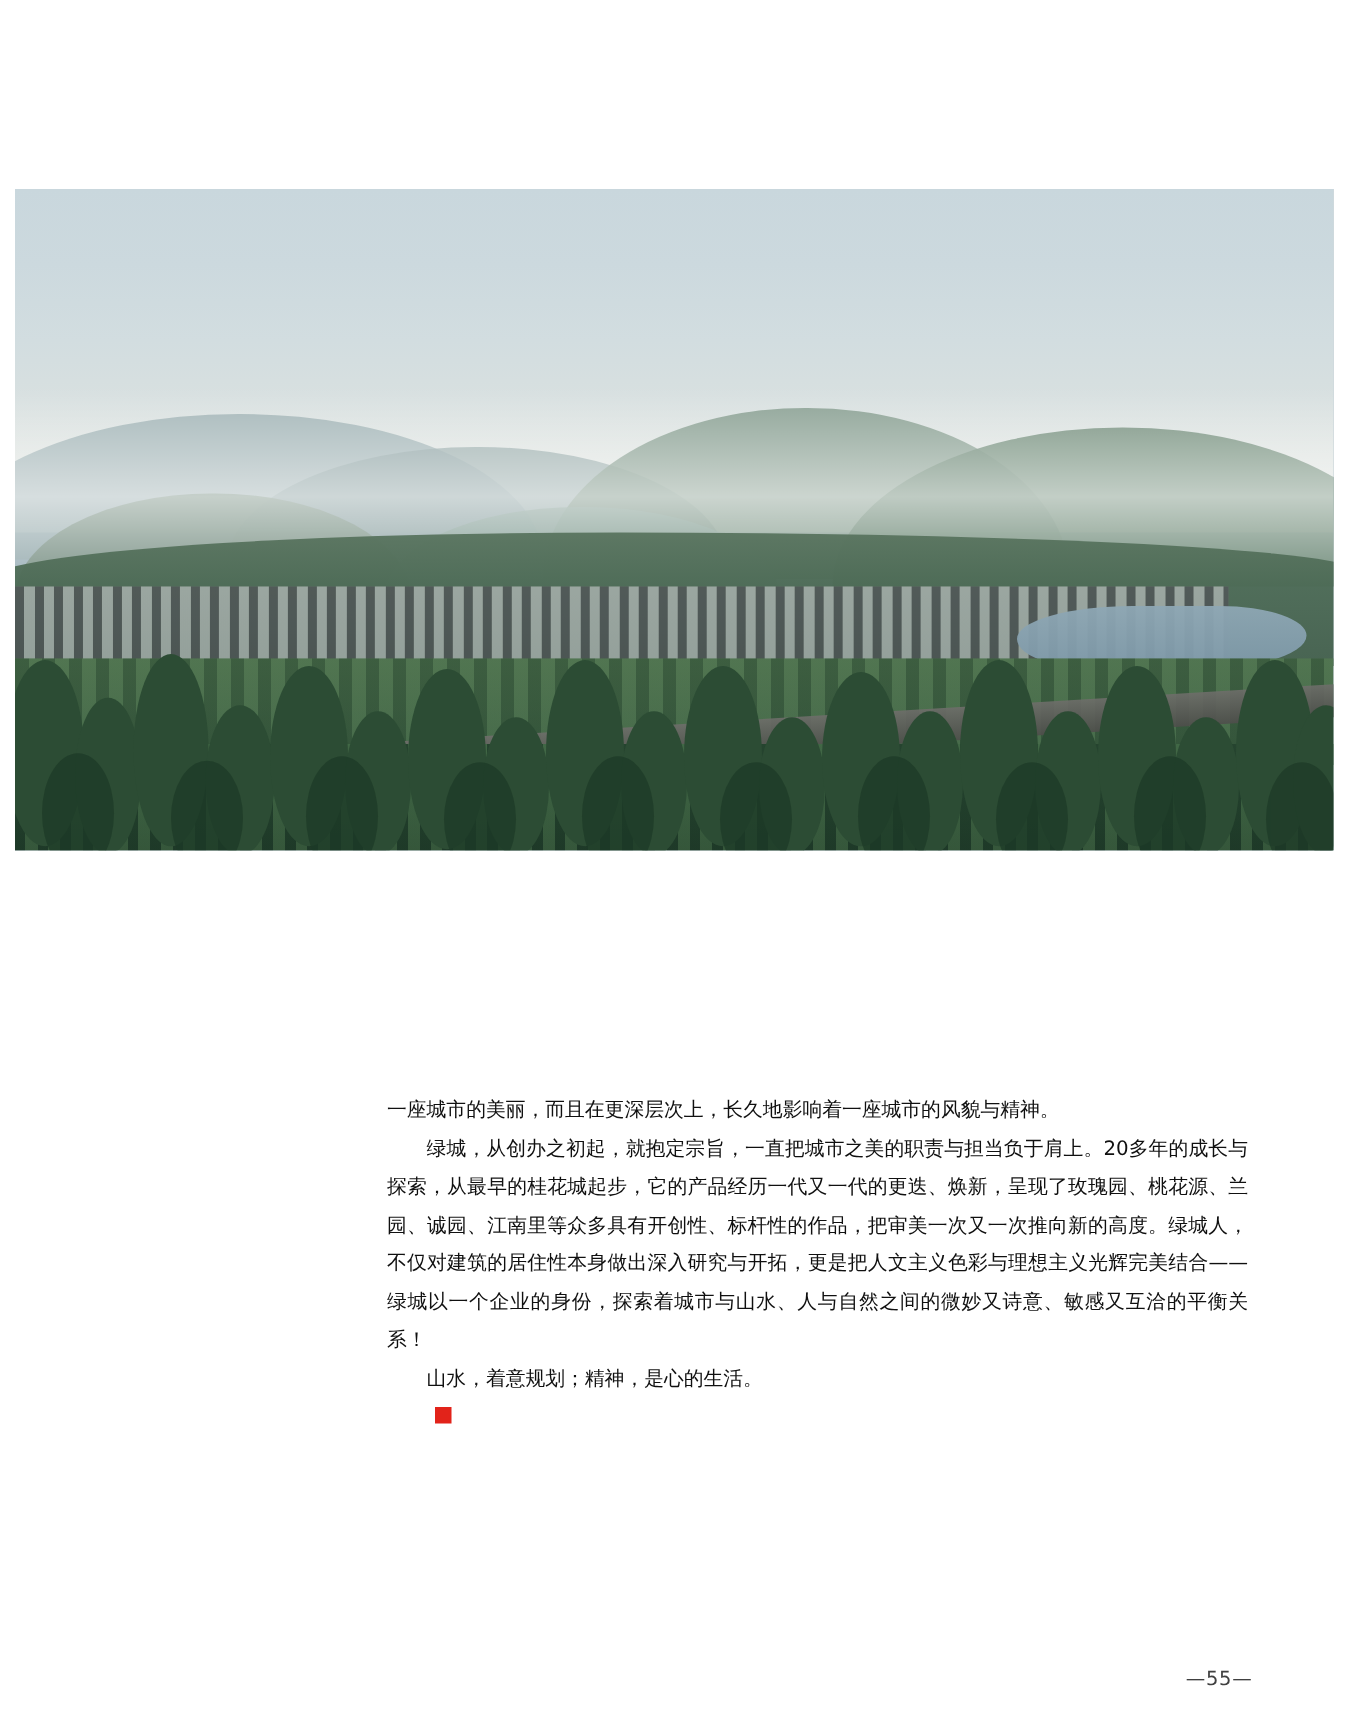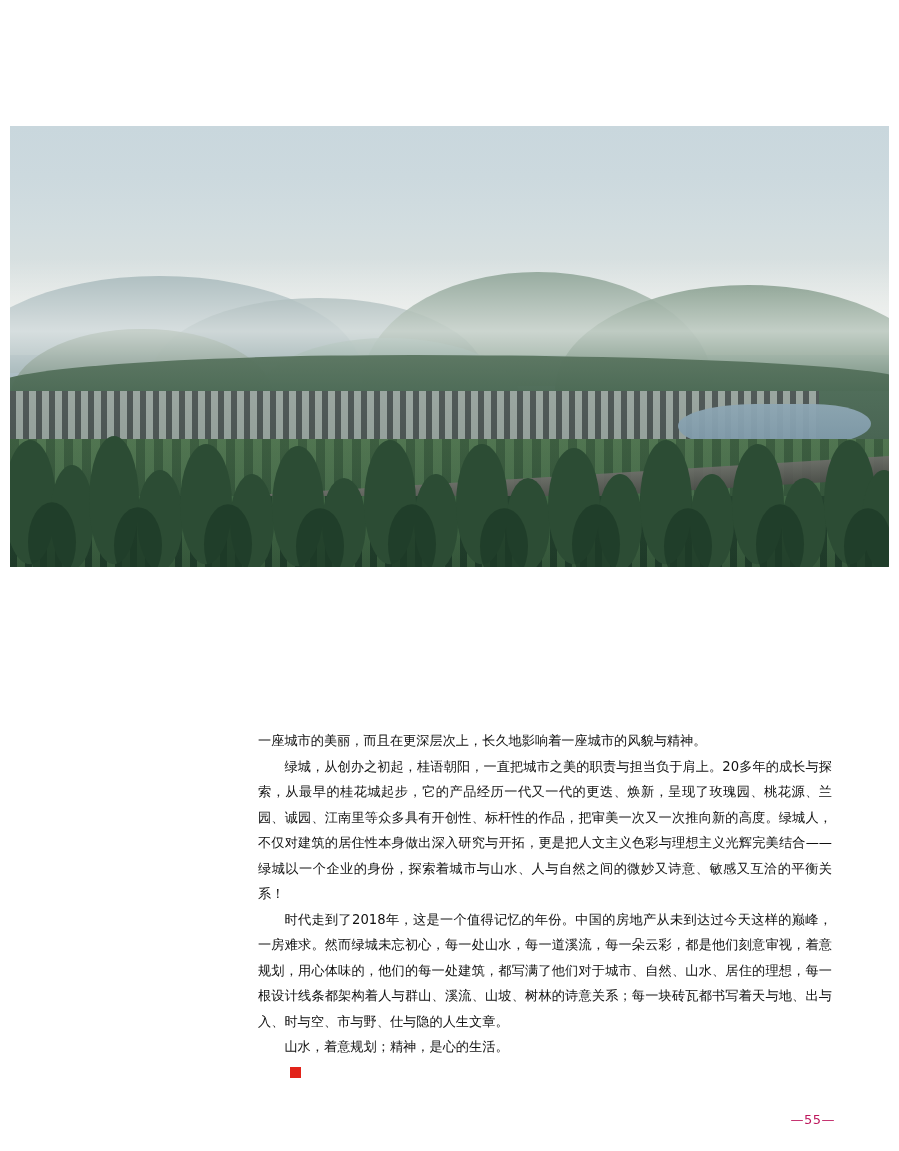--- a/index.html
+++ b/index.html
@@ -124,21 +124,21 @@
     margin-left: 6px;
     vertical-align: -1px;
   }
 
   .folio {
     position: absolute;
     right: 64px;
     top: 1112px;
     font-family: "DejaVu Sans", "Liberation Sans", sans-serif;
     font-size: 13px;
-    color: #be185d;
+    color: #404040;
     letter-spacing: 0.5px;
   }
 </style>
 </head>
 <body>
 
 <div class="page">
 
   <div class="photo">
     <div class="sky"></div>
@@ -188,21 +188,20 @@
         <ellipse cx="586" cy="162" rx="24" ry="40"></ellipse>
         <ellipse cx="678" cy="164" rx="24" ry="38"></ellipse>
         <ellipse cx="770" cy="162" rx="24" ry="40"></ellipse>
         <ellipse cx="858" cy="164" rx="24" ry="38"></ellipse>
       </g>
     </svg>
   </div>
 
   <div class="body-text">
     <p>一座城市的美丽，而且在更深层次上，长久地影响着一座城市的风貌与精神。</p>
-    <p class="indent">绿城，从创办之初起，桂语朝阳，一直把城市之美的职责与担当负于肩上。20多年的成长与探索，从最早的桂花城起步，它的产品经历一代又一代的更迭、焕新，呈现了玫瑰园、桃花源、兰园、诚园、江南里等众多具有开创性、标杆性的作品，把审美一次又一次推向新的高度。绿城人，不仅对建筑的居住性本身做出深入研究与开拓，更是把人文主义色彩与理想主义光辉完美结合——绿城以一个企业的身份，探索着城市与山水、人与自然之间的微妙又诗意、敏感又互洽的平衡关系！</p>
-    <p class="indent">时代走到了2018年，这是一个值得记忆的年份。中国的房地产从未到达过今天这样的巅峰，一房难求。然而绿城未忘初心，每一处山水，每一道溪流，每一朵云彩，都是他们刻意审视，着意规划，用心体味的，他们的每一处建筑，都写满了他们对于城市、自然、山水、居住的理想，每一根设计线条都架构着人与群山、溪流、山坡、树林的诗意关系；每一块砖瓦都书写着天与地、出与入、时与空、市与野、仕与隐的人生文章。</p>
+    <p class="indent">绿城，从创办之初起，就抱定宗旨，一直把城市之美的职责与担当负于肩上。20多年的成长与探索，从最早的桂花城起步，它的产品经历一代又一代的更迭、焕新，呈现了玫瑰园、桃花源、兰园、诚园、江南里等众多具有开创性、标杆性的作品，把审美一次又一次推向新的高度。绿城人，不仅对建筑的居住性本身做出深入研究与开拓，更是把人文主义色彩与理想主义光辉完美结合——绿城以一个企业的身份，探索着城市与山水、人与自然之间的微妙又诗意、敏感又互洽的平衡关系！</p>
     <p class="indent">山水，着意规划；精神，是心的生活。</p>
     <p class="indent"><span class="endmark"></span></p>
   </div>
 
   <div class="folio">—55—</div>
 
 </div>
 
 </body></html>

